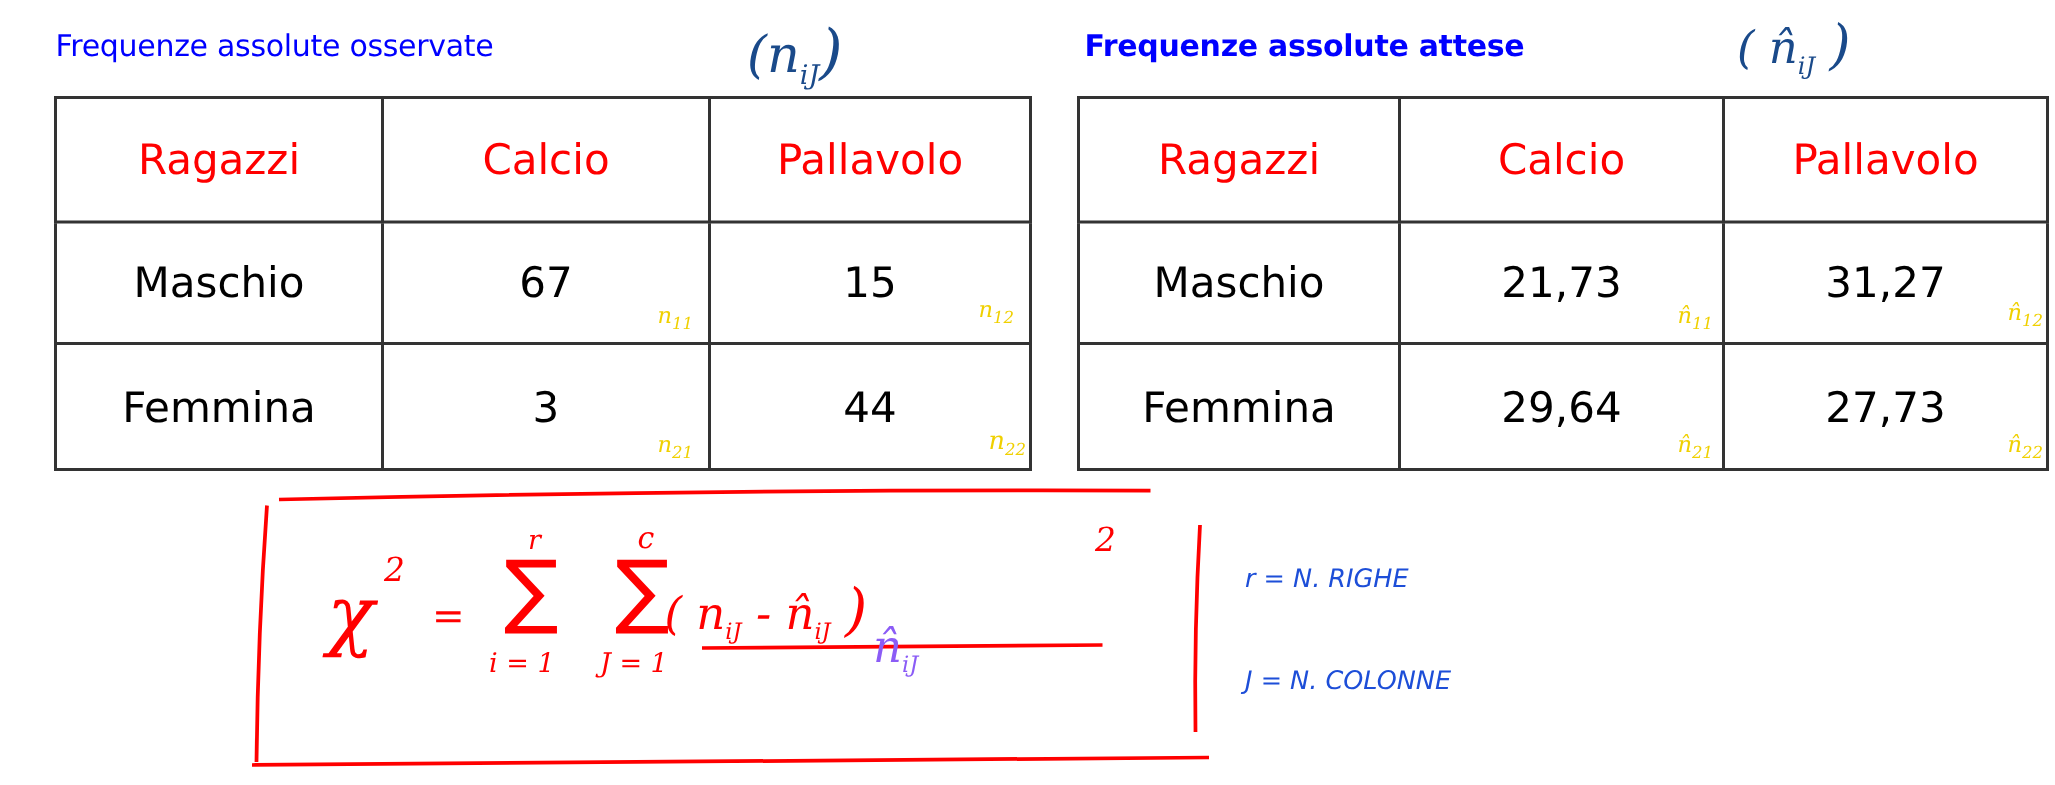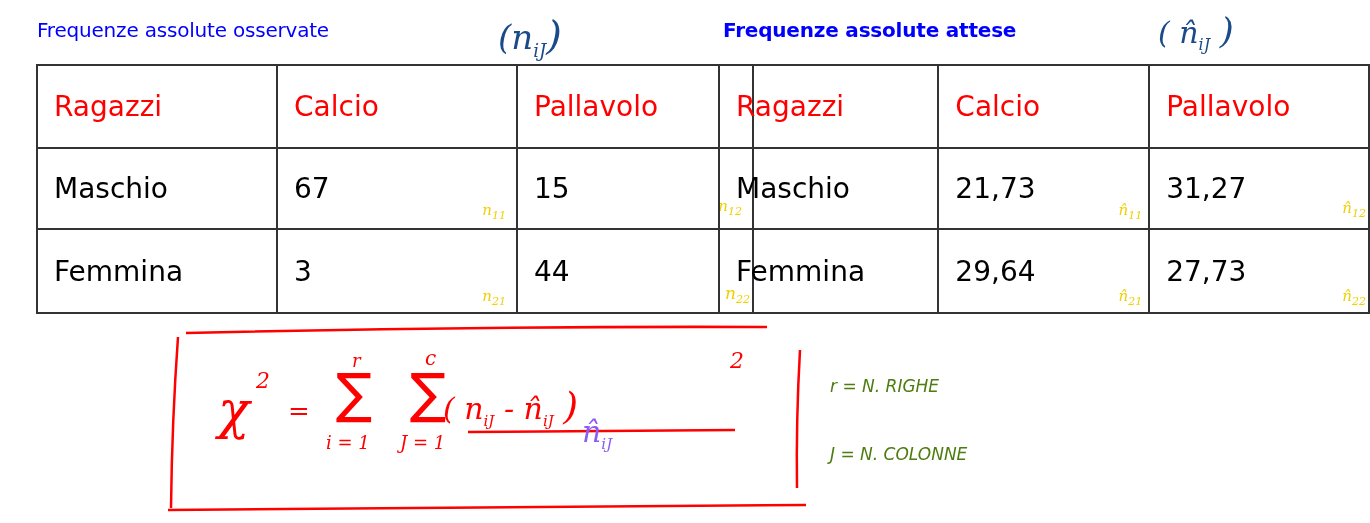--- a/index.html
+++ b/index.html
@@ -1,25 +1,25 @@
 <!DOCTYPE html>
 <html><head>
 <meta charset="utf-8">
 <style>
   html, body { margin:0; padding:0; background:#ffffff; }
   body { width:1370px; height:523px; position:relative; overflow:hidden; font-family:"DejaVu Sans", sans-serif; }
   .title { position:absolute; top:18px; font-size:20px; color:#0000ff; white-space:nowrap; letter-spacing:-0.2px; }
   .hand { position:absolute; font-family:"DejaVu Serif", serif; font-style:italic; white-space:nowrap; }
   table.ct { position:absolute; border-collapse:collapse; }
-  table.ct td { border:2px solid #333; text-align:left; vertical-align:middle; font-size:28px; color:#000; position:relative; padding:16px; }
+  table.ct td { border:2px solid #333; text-align:center; vertical-align:middle; font-size:28px; color:#000; position:relative; padding:5px; }
   table.ct tr.head td { color:#ff0000; }
   .val { position:relative; display:inline-block; }
   .sub { position:absolute; font-family:"DejaVu Serif", serif; font-style:italic; font-size:15px; color:#f0d000; white-space:nowrap; }
   svg { position:absolute; left:0; top:0; }
-  .legend { position:absolute; font-family:"DejaVu Sans", sans-serif; font-style:italic; color:#4d7c0f; white-space:nowrap; }
+  .legend { position:absolute; font-family:"DejaVu Sans", sans-serif; font-style:italic; color:#1d4ed8; white-space:nowrap; }
 </style>
 </head>
 <body>
 
 <div class="title" style="left:37px;">Frequenze assolute osservate</div>
 <div class="hand" style="left:498px; top:12px; font-size:34px; color:#1a4a8a;">
   <span>(n</span><sub style="font-size:18px;">iJ</sub><span style="font-size:40px;">)</span>
 </div>
 
 <table class="ct" style="left:36px; top:64px;">

